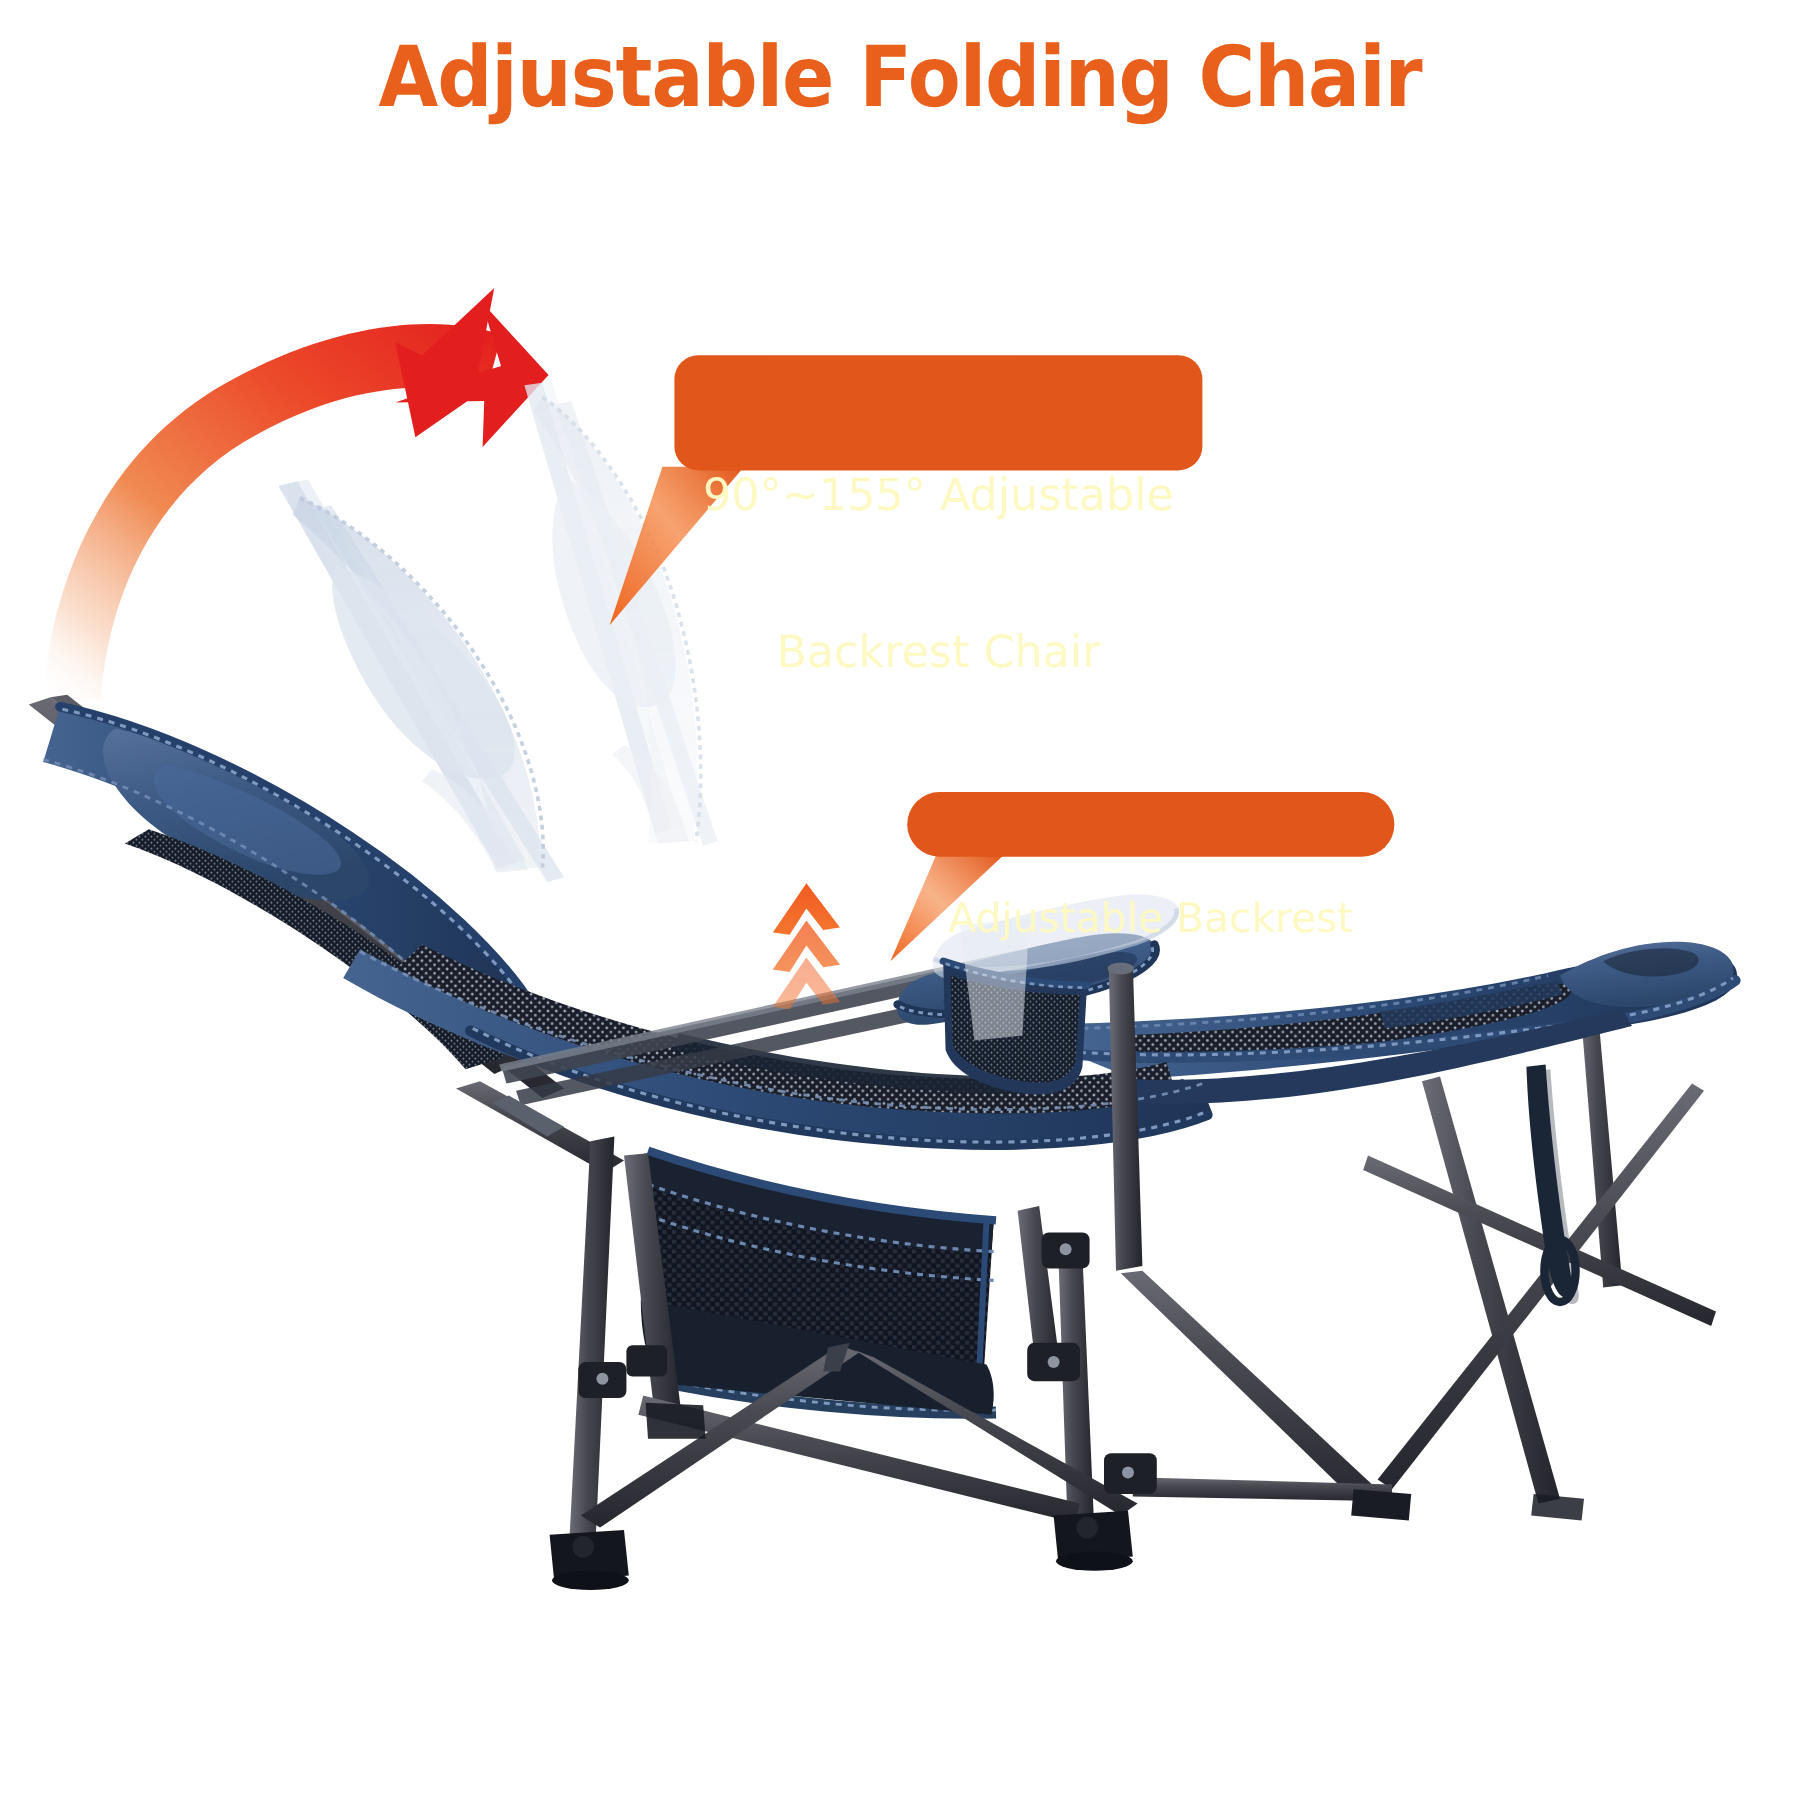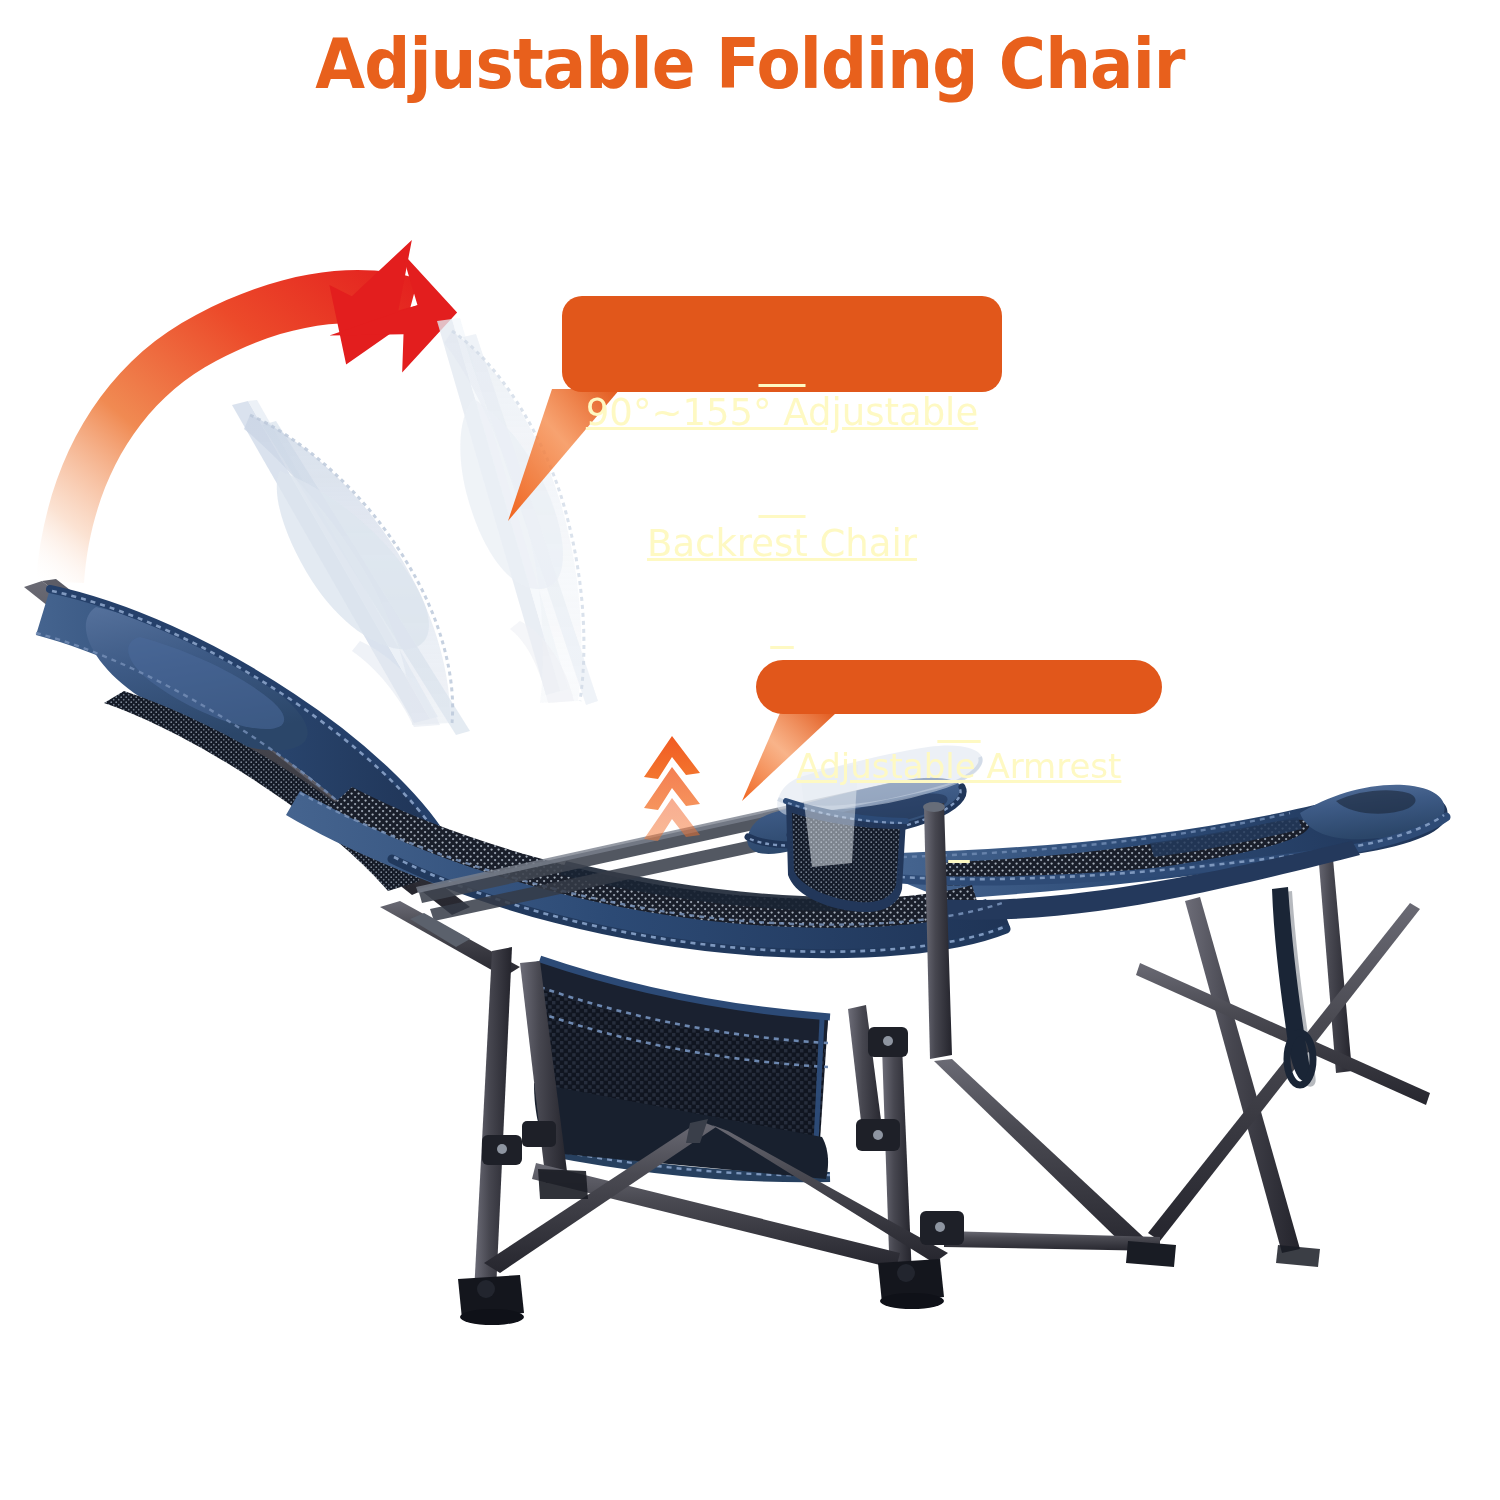--- a/index.html
+++ b/index.html
@@ -27,21 +27,20 @@
   
   .callout {
     position:absolute;
     background:#E1571B;
     color:#fef9c3;
     font-family:"DejaVu Sans", sans-serif;
     font-weight:normal;
     text-align:center;
     white-space:pre;
     line-height:1.18;
-    text-decoration:underline;
   }
   #callout-backrest {
     left:562px; top:295px; width:440px; height:96px;
     border-radius:20px;
     font-size:37px;
     padding-top:8px;
     letter-spacing:0px;
   }
   #callout-armrest {
     left:756px; top:659px; width:406px; height:54px;
@@ -440,16 +439,16 @@
     </g>
 
   </svg>
 
   <div class="callout" id="callout-backrest">
     <span>90°~155° Adjustable</span>
     <span>Backrest Chair</span>
   </div>
 
   <div class="callout" id="callout-armrest">
-    <span>Adjustable Armrest</span>
+    <span>Adjustable Backrest</span>
   </div>
 
 </div>
 
 </body></html>

